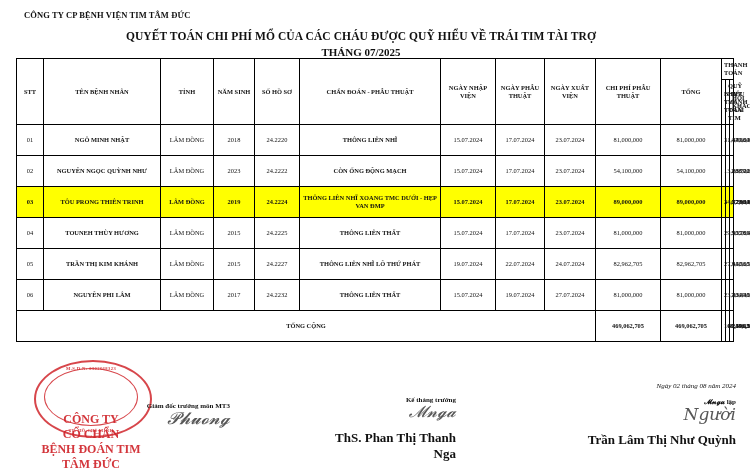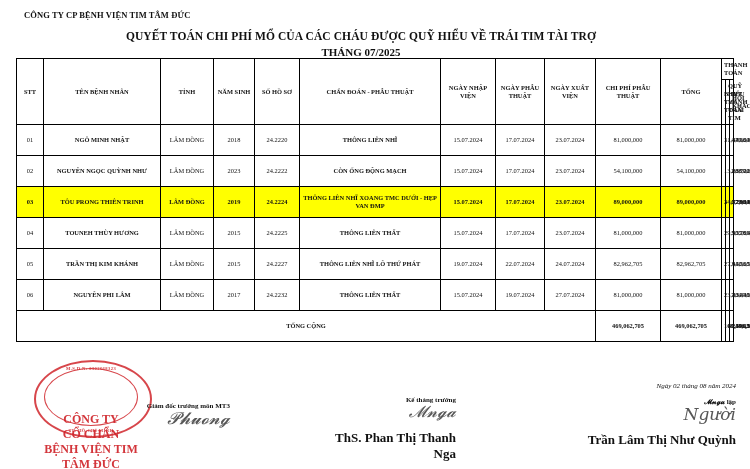--- a/index.html
+++ b/index.html
@@ -337,21 +337,21 @@
 
   <div class="sign-area">
 
     <div class="stamp">
       <div class="outer"></div>
       <div class="inner"></div>
       <div class="arc-top">M.S.D.N: 0302668323</div>
       <div class="stamp-text">
         <div>CÔNG TY</div>
         <div>CỔ CHẨN</div>
-        <div>BỆNH VIỆN TIM</div>
+        <div>BỆNH ĐOÁN TIM</div>
         <div>TÂM ĐỨC</div>
       </div>
       <div class="arc-bottom">TP. HỒ CHÍ MINH</div>
     </div>
 
     <div class="sign-col col-director">
       <div class="sign-label">Giám đốc trưởng môn MT3</div>
       <div class="sig-ink">𝓟𝓱𝓾𝓸𝓷𝓰</div>
     </div>
 

